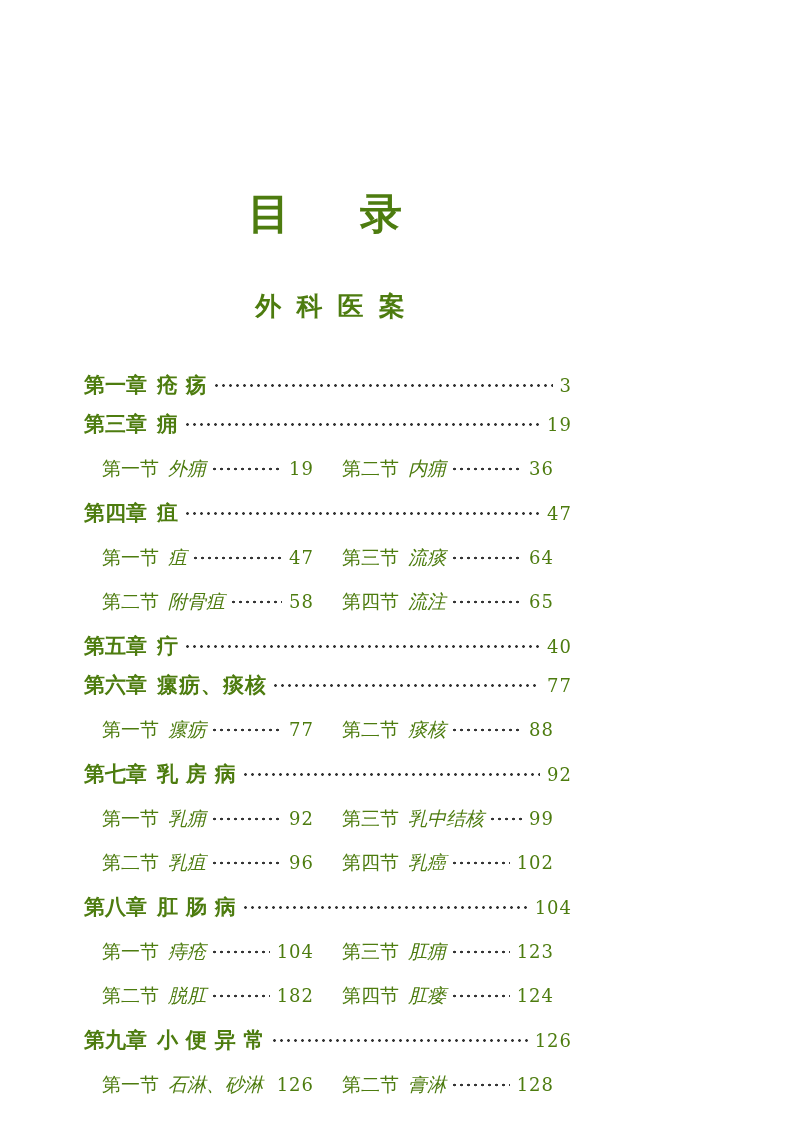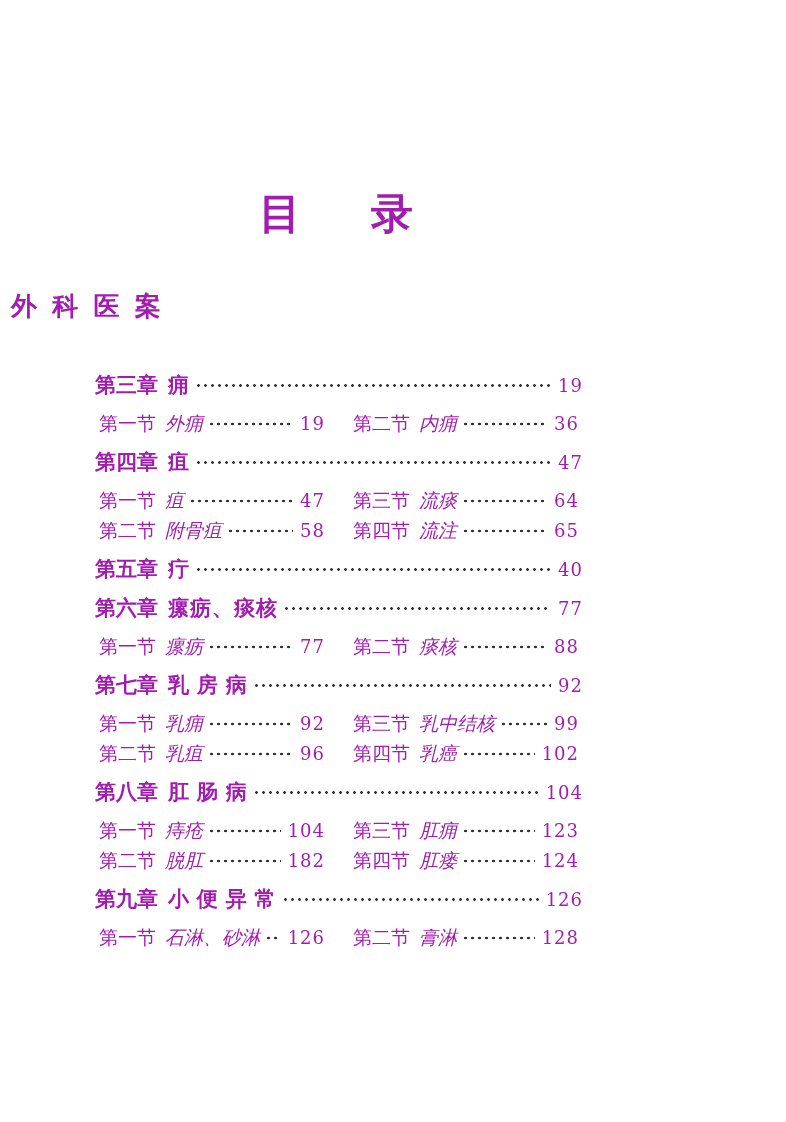--- a/index.html
+++ b/index.html
@@ -3,35 +3,35 @@
 <meta charset="utf-8">
 <style>
   html, body { margin: 0; padding: 0; background: #ffffff; }
   .page {
     position: relative;
     width: 664px;
     height: 1122px;
     background: #ffffff;
     overflow: hidden;
     font-family: "Liberation Sans", sans-serif;
-    color: #a21caf;
-    padding-left: 11px;
+    color: #4d7c0f;
   }
   .doc-title {
     margin: 0;
     padding-top: 192px;
     text-align: center;
     font-size: 42px;
     font-weight: 700;
     line-height: 44px;
     letter-spacing: 14px;
     white-space: pre;
   }
   .doc-subtitle {
     margin-top: 56px;
+    text-align: center;
     font-size: 26px;
     font-weight: 700;
     line-height: 28px;
     letter-spacing: 4px;
     white-space: pre;
   }
   .toc { padding: 18px 92px 0 84px; }
   .chapter-row {
     display: flex;
     align-items: center;
@@ -39,21 +39,21 @@
     margin: 12px 0;
     font-size: 21px;
     font-weight: 700;
   }
   .ch-label { margin-right: 10px; white-space: pre; flex: 0 0 auto; }
   .ch-title { letter-spacing: 1px; white-space: pre; flex: 0 0 auto; }
   .section-row {
     display: grid;
     grid-template-columns: 1fr 1fr;
     column-gap: 40px;
-    margin: 4px;
+    margin: 18px;
     gap: 28px;
   }
   .sec-entry {
     display: flex;
     align-items: center;
     height: 26px;
     font-size: 19px;
     font-weight: 400;
   }
   .sec-label { margin-right: 9px; white-space: pre; flex: 0 0 auto; }
@@ -88,20 +88,26 @@
 </head>
 <body>
 
 <div class="page">
 
   <h1 class="doc-title">目　录</h1>
   <h2 class="doc-subtitle">外 科 医 案</h2>
 
   <div class="toc">
 
+    <div class="chapter-row">
+      <span class="ch-label">第一章</span>
+      <span class="ch-title">疮 疡</span>
+      <span class="dots"></span>
+      <span class="page-num">3</span>
+    </div>
 
 
     <div class="chapter-row">
       <span class="ch-label">第三章</span>
       <span class="ch-title">痈</span>
       <span class="dots"></span>
       <span class="page-num">19</span>
     </div>
 
     <div class="section-row">

